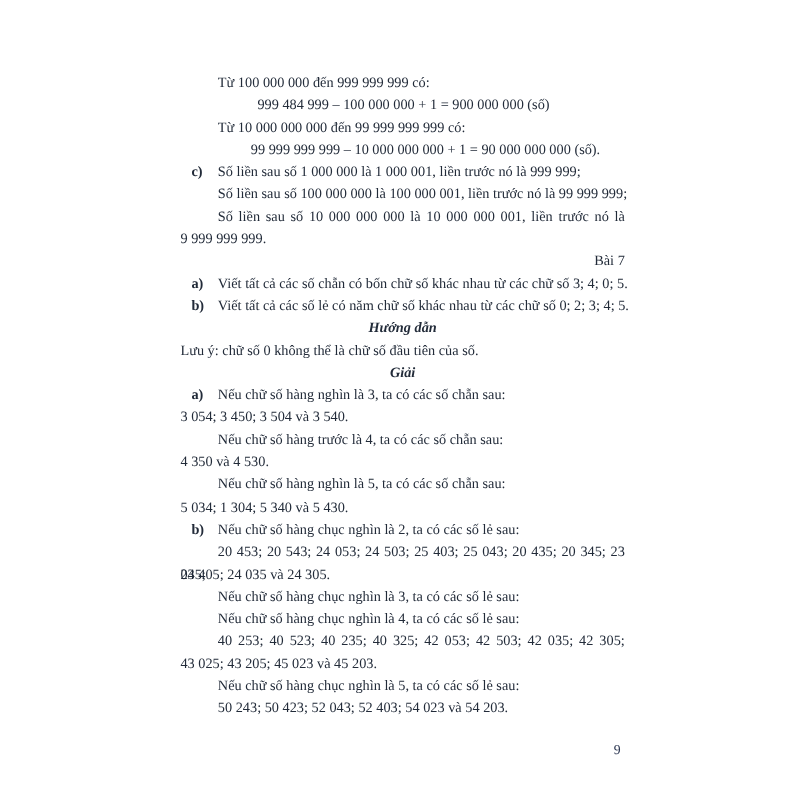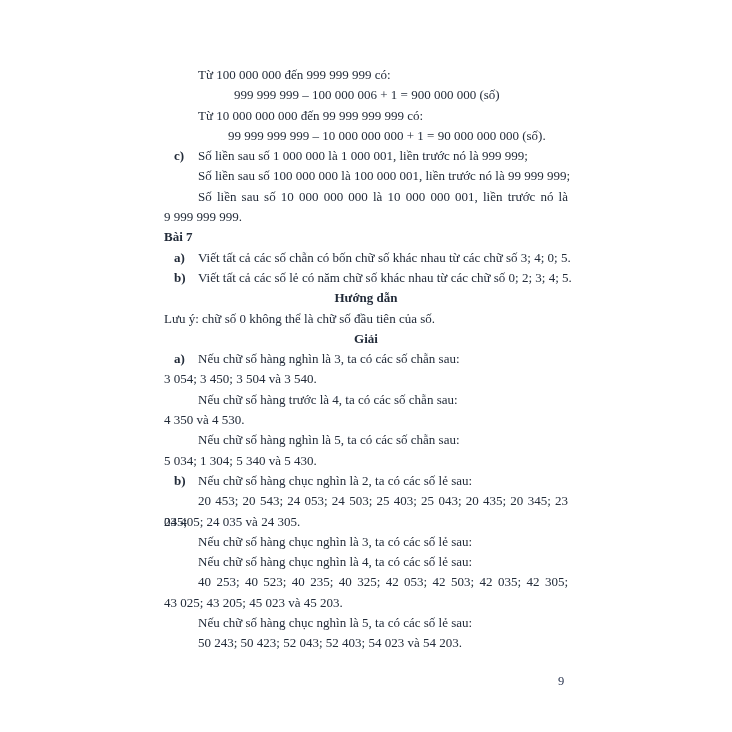--- a/index.html
+++ b/index.html
@@ -18,22 +18,22 @@
     left:164px; top:65px; width:404px;
     font-size:13px; line-height:20.3px;
     color:#222b39;
     text-rendering:optimizeLegibility;
   }
   .line { min-height:20.3px; white-space:nowrap; }
   .indent { padding-left:34px; }
   .tab { padding-left:70px; }
   .tab2 { padding-left:64px; }
   .center { }
-  .bold { font-weight:700; }
-  .bi { font-weight:700; text-align:center; }
+  .bold { font-weight:400;text-align:right; }
+  .bi { font-weight:700; font-style:italic; text-align:center; }
   .item { position:relative; padding-left:34px; }
   .item > .lbl { position:absolute; left:10px; top:0; font-weight:700; }
   
   .jline {
     text-align:justify;
     text-indent:34px;
     height:20.3px;
     white-space:normal;
     word-spacing:-0.6px;
   }
@@ -43,21 +43,21 @@
     font-size:12.5px; color:#2a3550;
   }
 </style>
 </head>
 <body>
 
 <div class="sheet">
   <div class="content">
 
     <div class="line indent">Từ 100 000 000 đến 999 999 999 có:</div>
-    <div class="line tab">999 999 999 – 100 000 006 + 1 = 900 000 000 (số)</div>
+    <div class="line tab">999 484 999 – 100 000 000 + 1 = 900 000 000 (số)</div>
     <div class="line indent">Từ 10 000 000 000 đến 99 999 999 999 có:</div>
     <div class="line tab2">99 999 999 999 – 10 000 000 000 + 1 = 90 000 000 000 (số).</div>
 
     <div class="line item">
       <span class="lbl">c)</span>
       <span>Số liền sau số 1 000 000 là 1 000 001, liền trước nó là 999 999;</span>
     </div>
     <div class="line indent">Số liền sau số 100 000 000 là 100 000 001, liền trước nó là 99 999 999;</div>
     <div class="line jline">Số liền sau số 10 000 000 000 là 10 000 000 001, liền trước nó là</div>
     <div class="line">9 999 999 999.</div>

